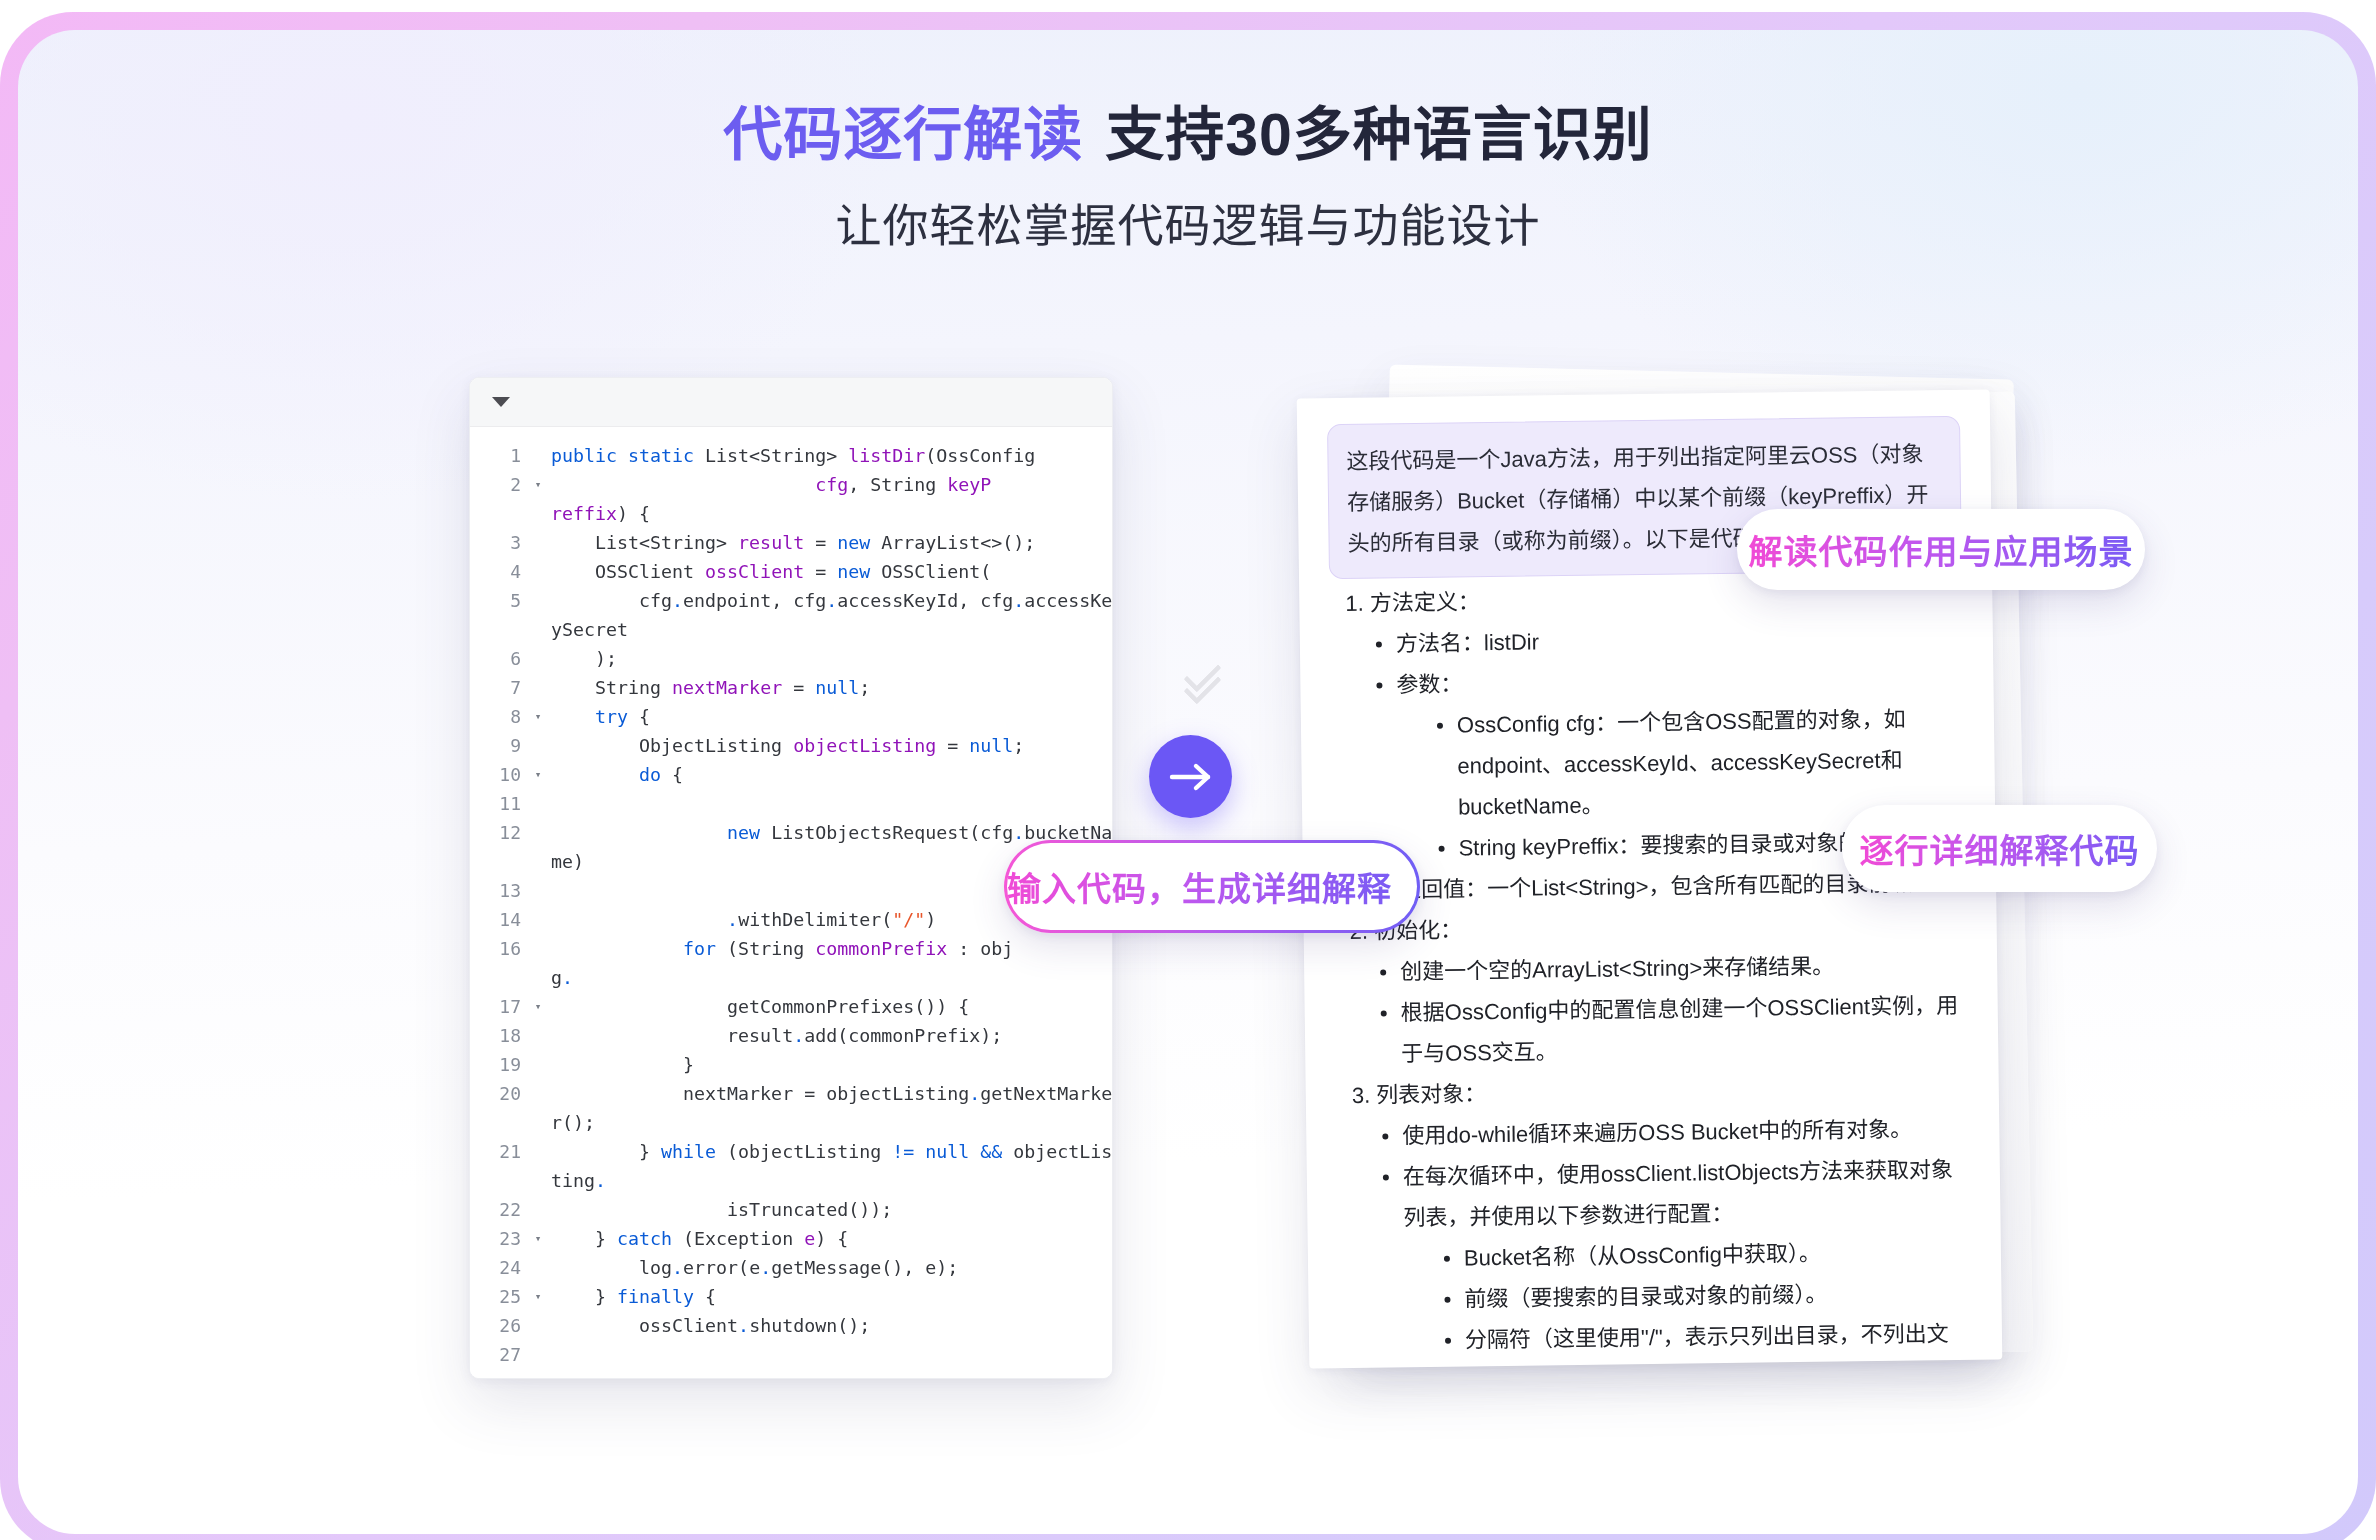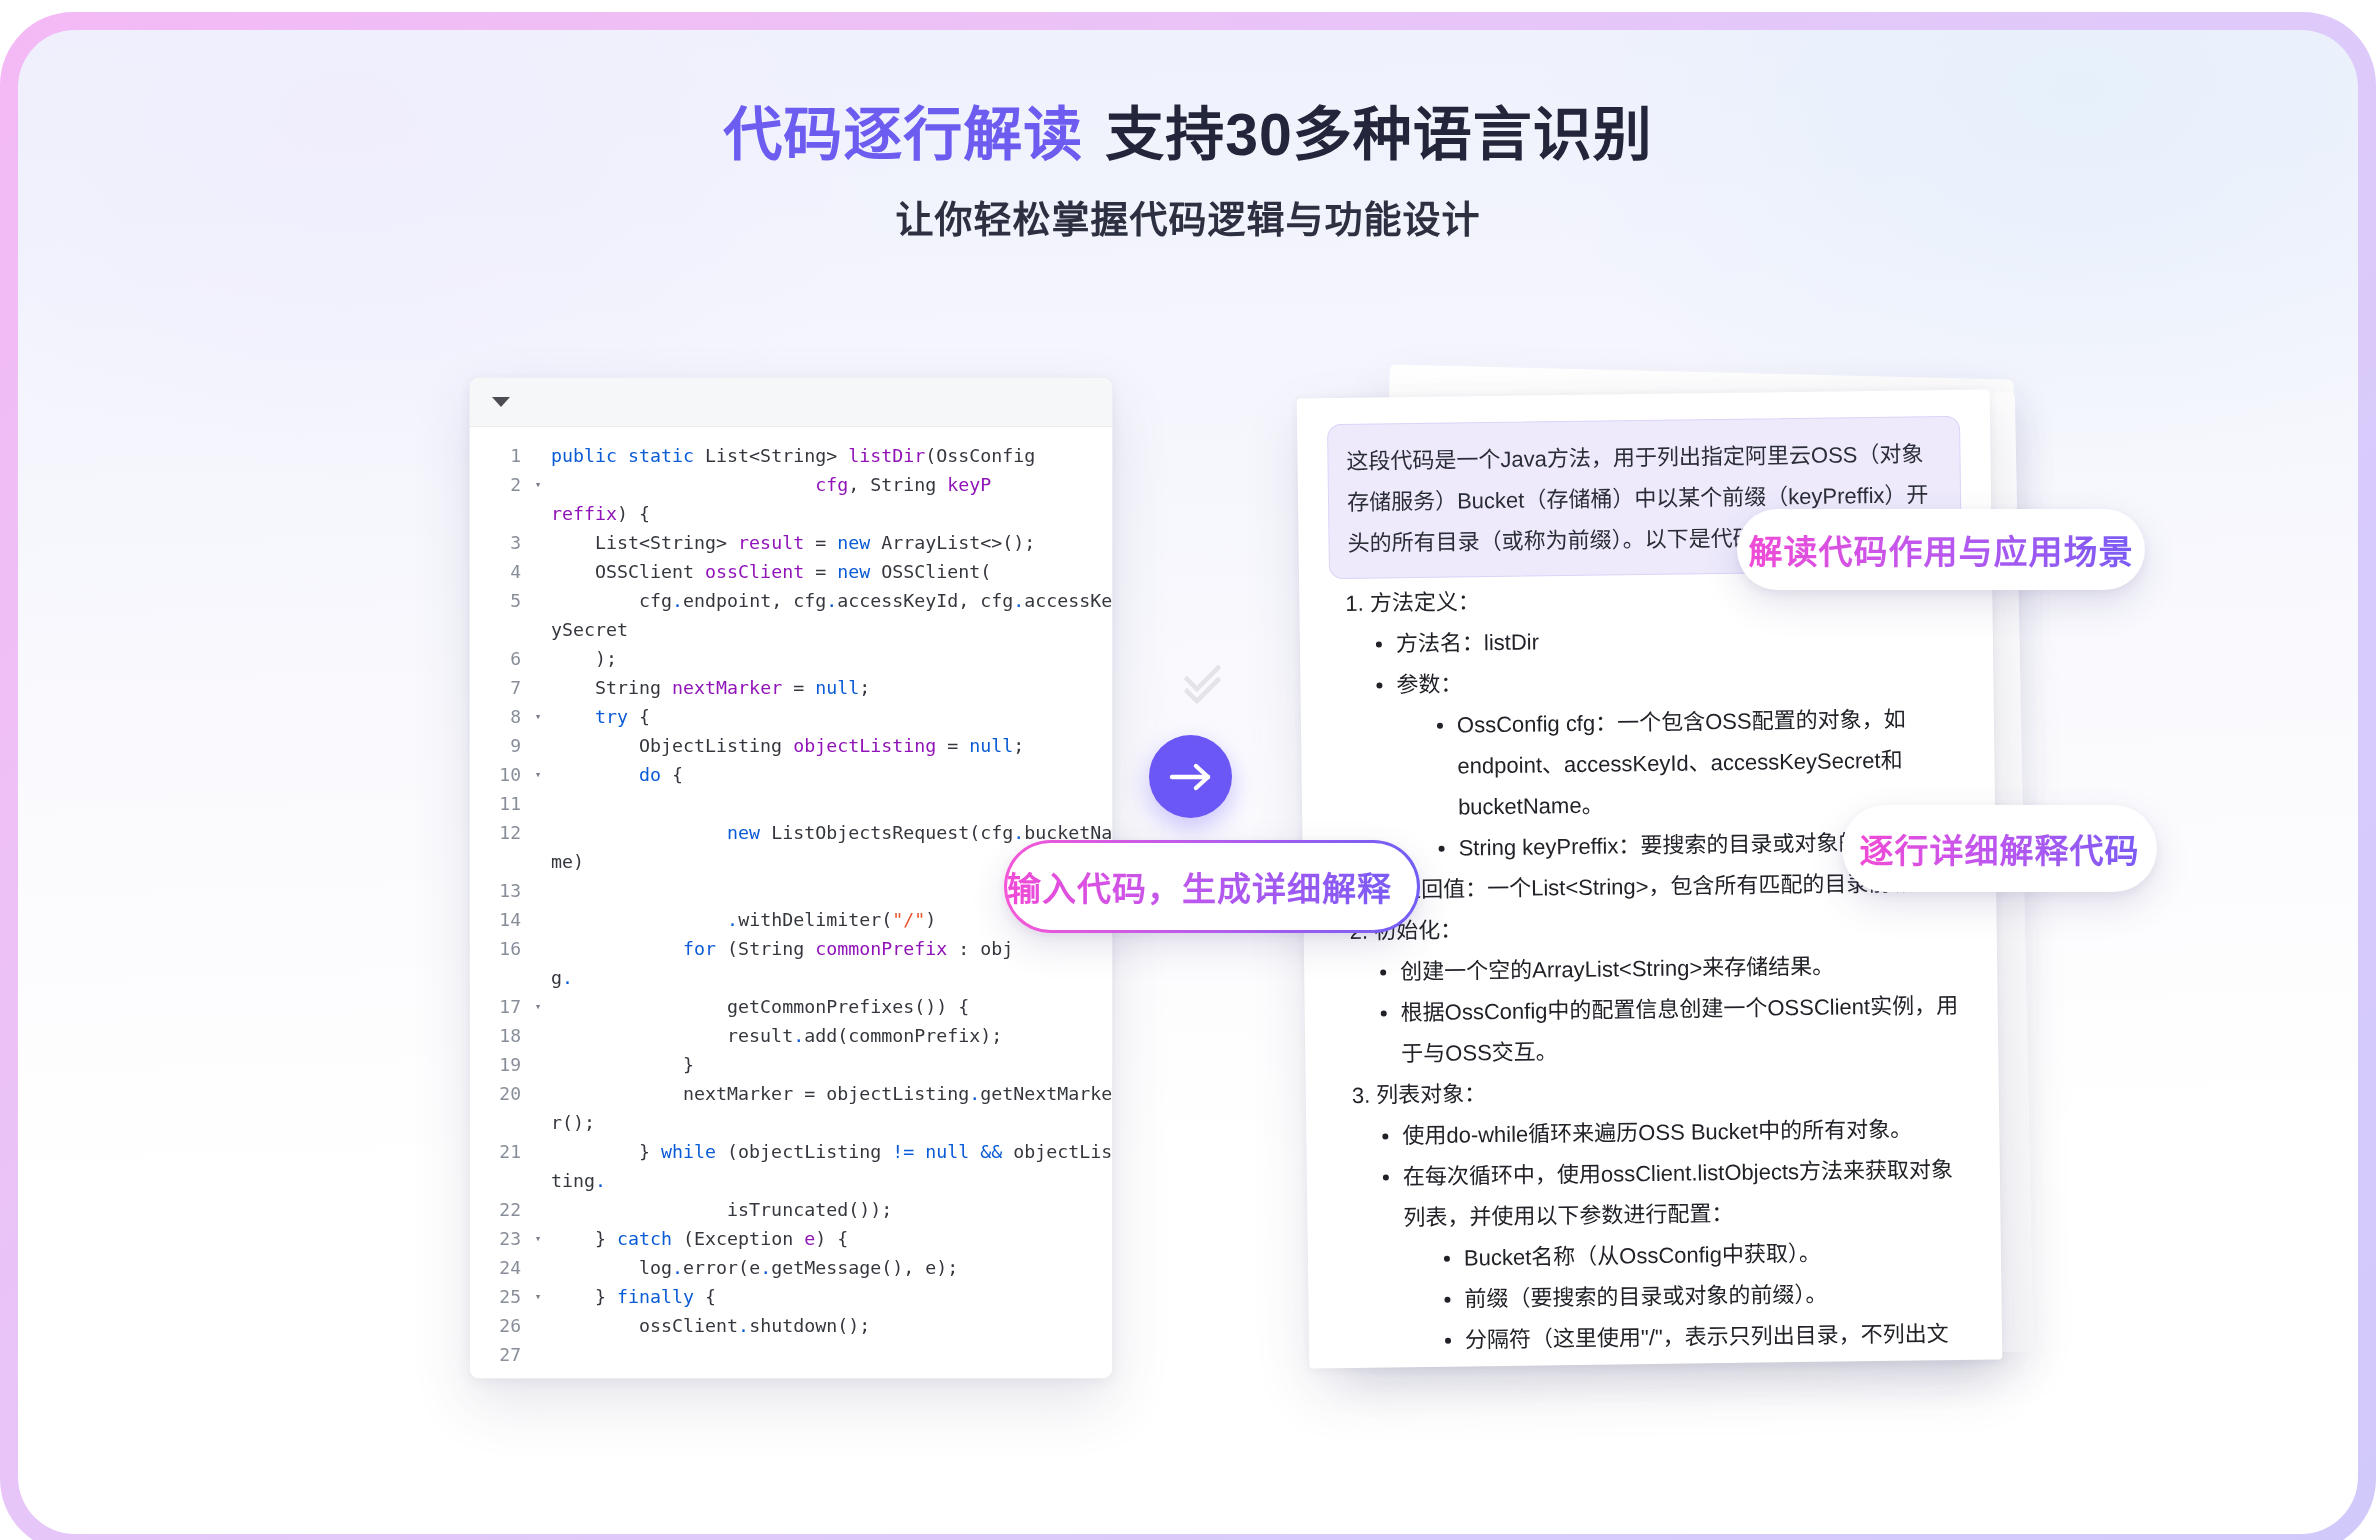--- a/index.html
+++ b/index.html
@@ -52,22 +52,22 @@
     font-size: 59px;
     font-weight: 700;
     letter-spacing: 1px;
     line-height: 1.18;
     white-space: nowrap;
   }
   .title-accent { color: #6c5df0; }
   .title-main  { color: #23263a; margin-left: 22px; }
   .subtitle {
     margin-top: 18px;
-    font-size: 38px;
-    font-weight: 700;
+    font-size: 46px;
+    font-weight: 400;
     color: #2d3040;
     letter-spacing: 1px;
   }
 
   
   .stage {
     position: absolute;
     left: 0; top: 0;
     width: 2376px;
     height: 1540px;

